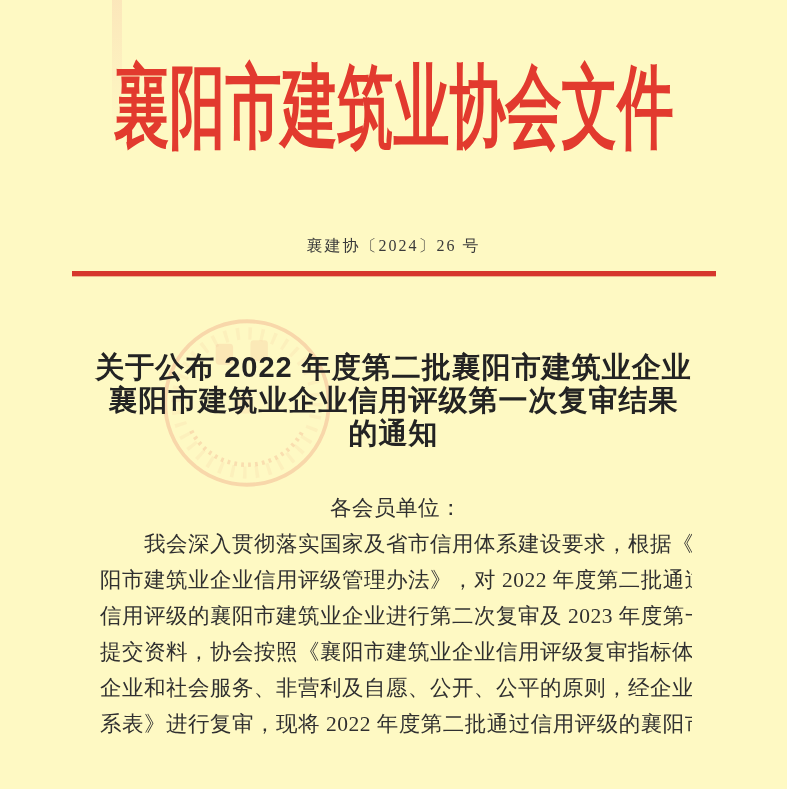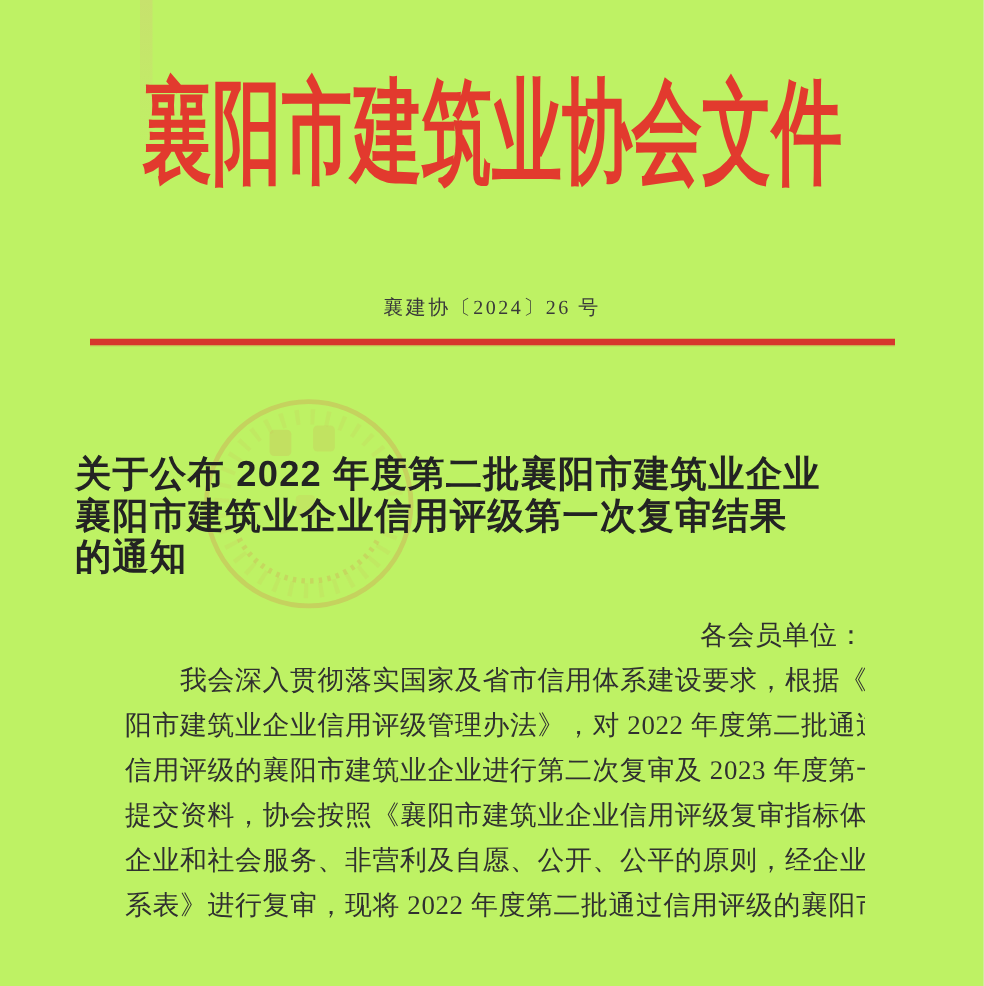--- a/index.html
+++ b/index.html
@@ -1,20 +1,20 @@
 <!DOCTYPE html>
 <html style="--header-red: #e23a2e; --divider-red: #d6372d; --seal-red: #e0564a;"><head>
 <meta charset="utf-8">
 <style>
   html,body{margin:0;padding:0;background:#e9e9e9;}
   .page{
     position:relative;
     width:787px;height:789px;
     margin:0 auto;
-    background:#bef264;
+    background:#fef9c3;
     overflow:hidden;
     font-family:"Liberation Serif","DejaVu Serif",serif;
   }
   
   .scan-streak{
     position:absolute;left:112px;top:0;width:10px;height:135px;
     background:linear-gradient(to bottom, rgba(240,150,150,0.18), rgba(240,150,150,0));
     pointer-events:none;
   }
   
@@ -46,40 +46,40 @@
   
   .seal{
     position:absolute;left:160px;top:316px;width:174px;height:174px;
     pointer-events:none;
     opacity:0.55;
     filter:blur(0.4px);
   }
   .seal svg{width:100%;height:100%;}
   
   .notice-title{
-    position:absolute;top:364px;left:60px;width:667px;
-    text-align:left;
+    position:absolute;top:351px;left:60px;width:667px;
+    text-align:center;
     font-family:"Liberation Sans","DejaVu Sans",sans-serif;
     font-weight:bold;
     font-size:29px;
     line-height:33px;
     letter-spacing:1px;
     color:#232323;
   }
   .notice-title .t-line{white-space:nowrap;}
   
   .body-block{
     position:absolute;top:490px;left:100px;width:592px;
     font-size:21.5px;
     color:#303030;
     letter-spacing:0.5px;
   }
   .salutation{
     height:36px;line-height:36px;
-    text-align:right;
+    text-align:center;
   }
   .para-line{
     height:36px;line-height:36px;
     text-align:justify;
     text-align-last:justify;
     overflow:hidden;
     white-space:nowrap;
   }
   .para-line.indent{ text-indent:44px; }
 </style>

